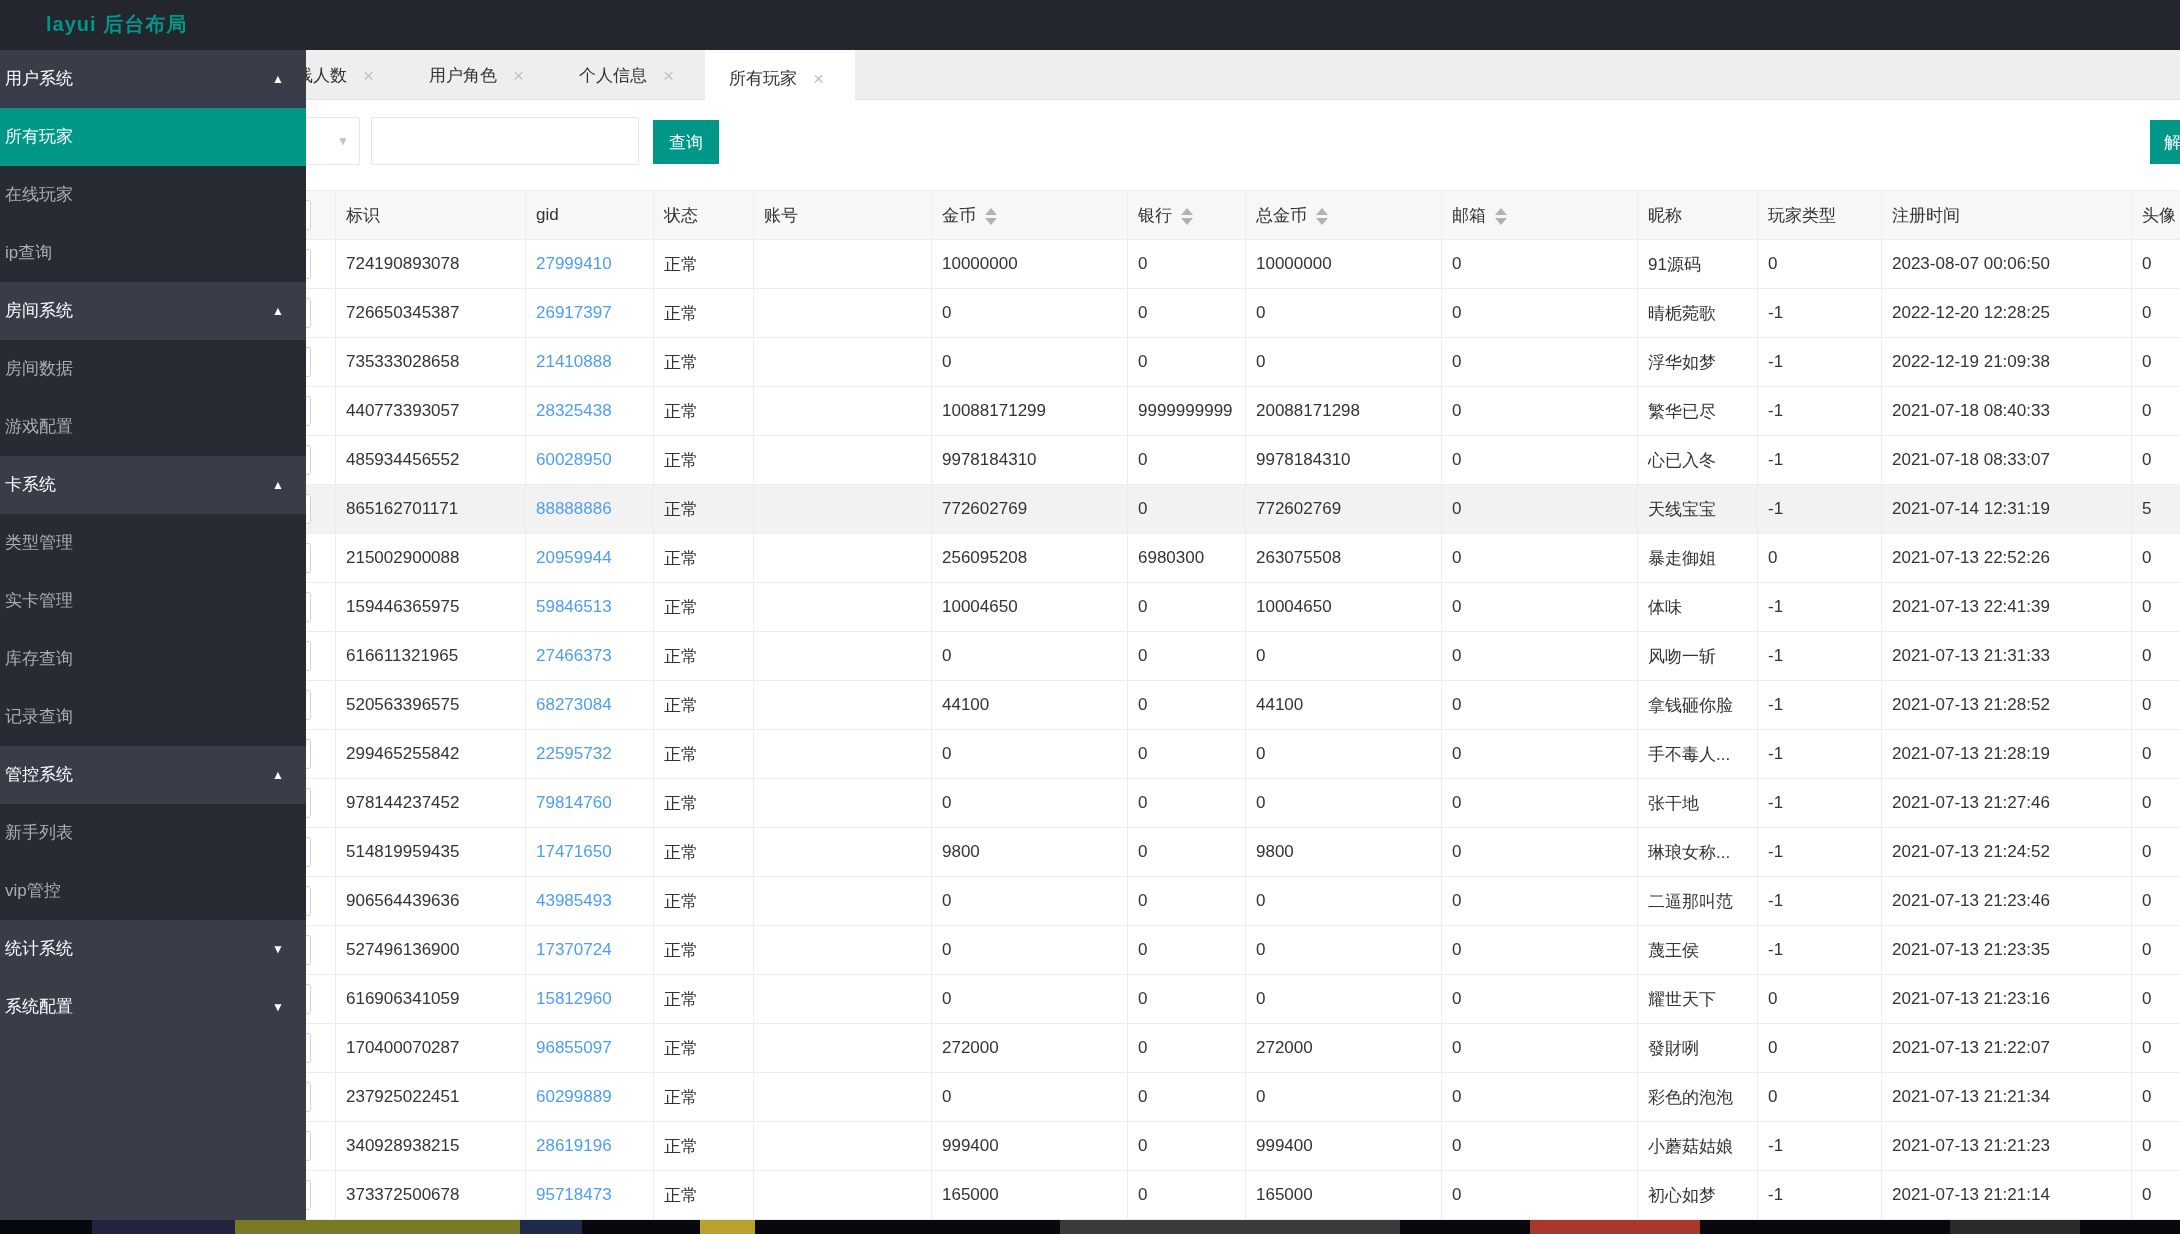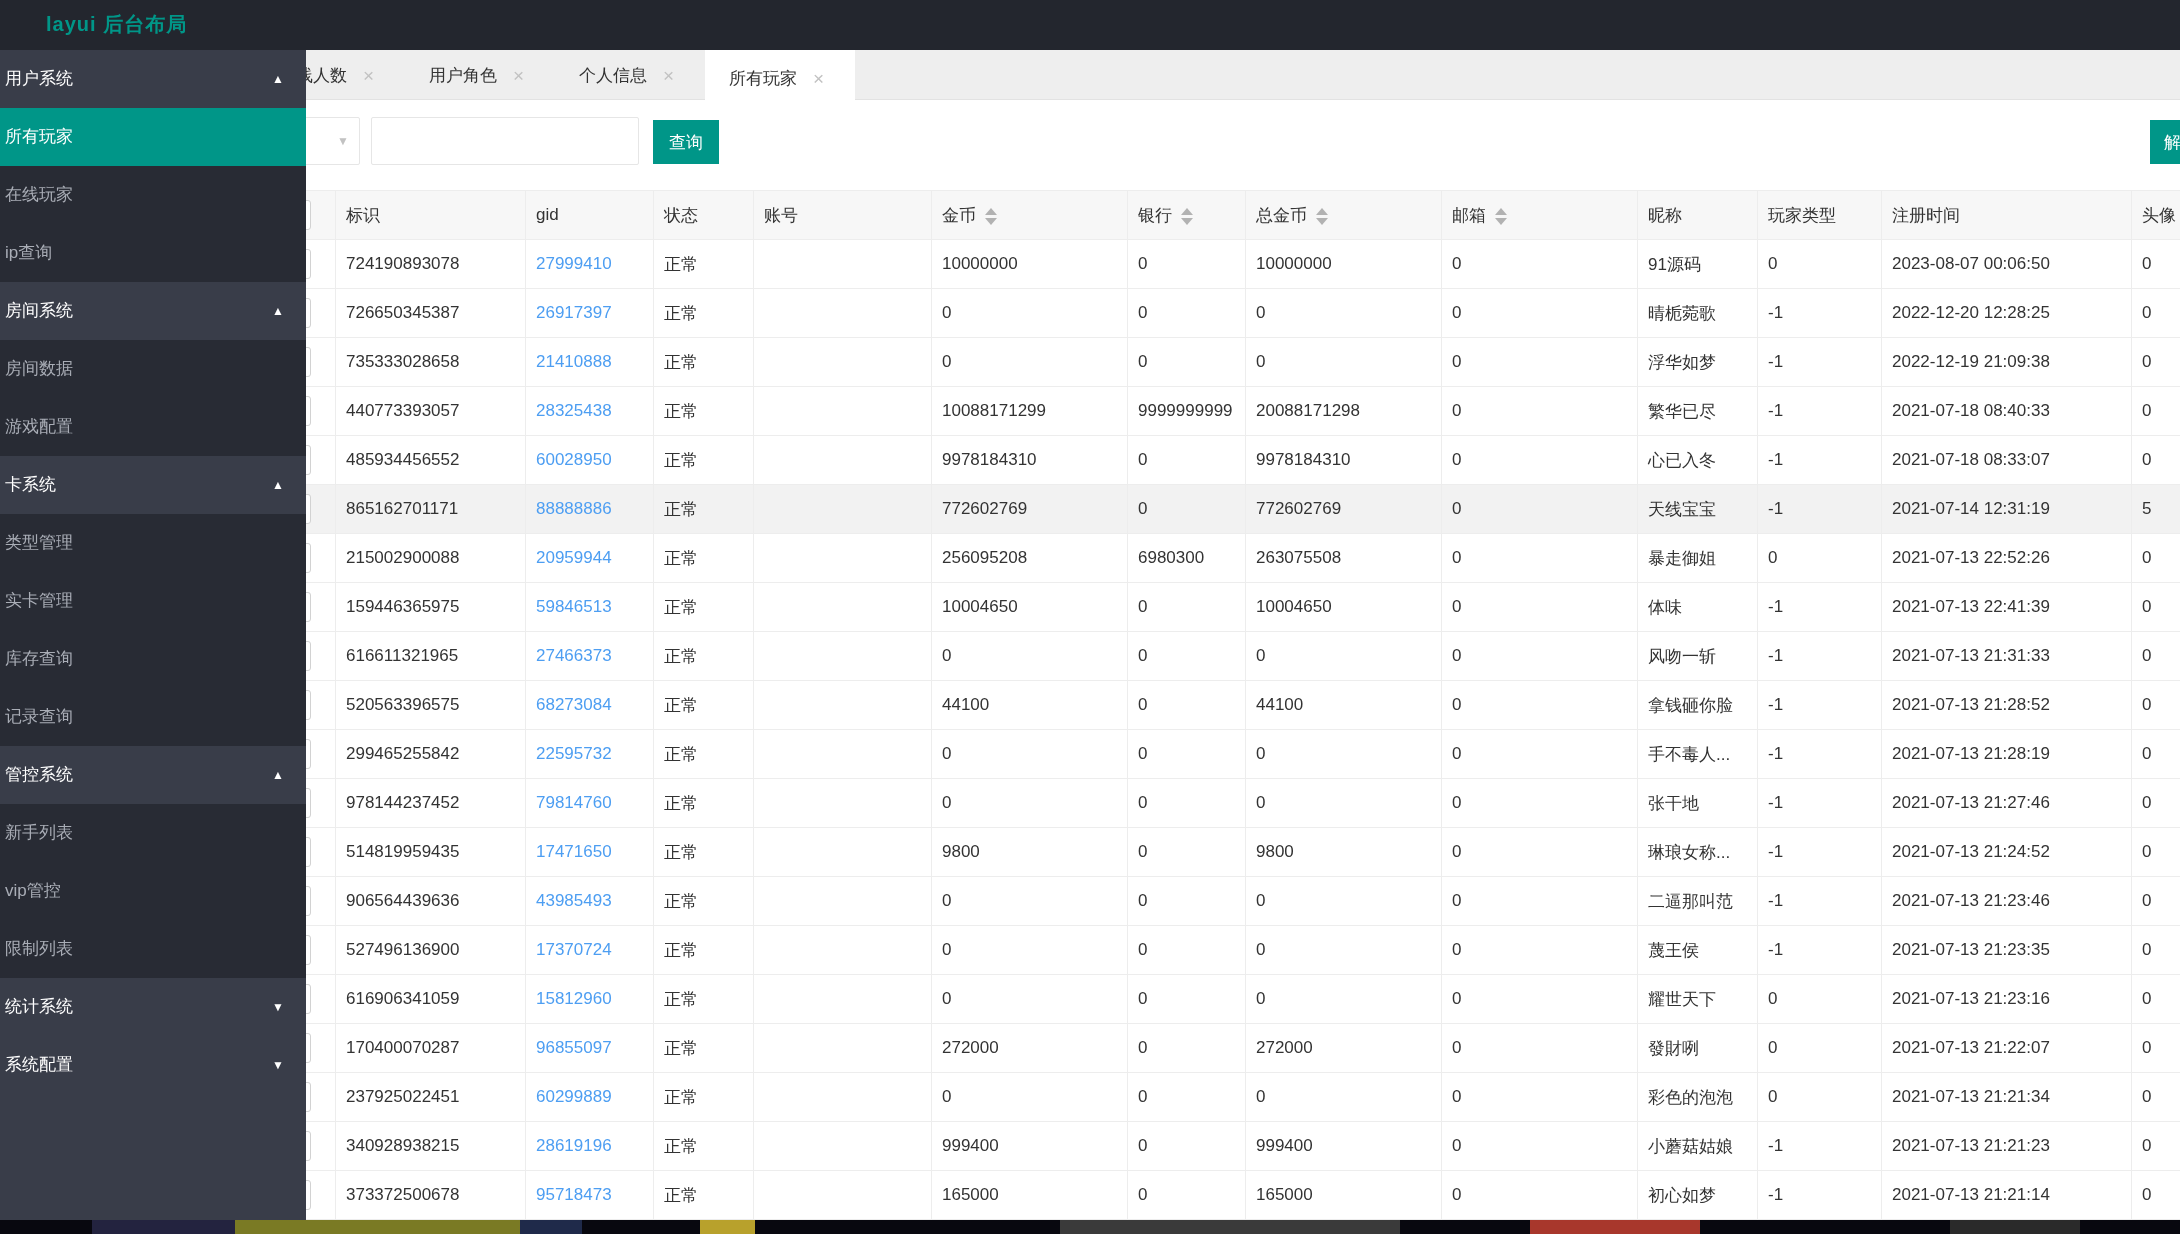--- a/index.html
+++ b/index.html
@@ -80,21 +80,20 @@
     <div class="nav-item">房间数据</div>
     <div class="nav-item">游戏配置</div>
     <div class="nav-head"><span class="nav-label">卡系统</span><span class="caret">▲</span></div>
     <div class="nav-item">类型管理</div>
     <div class="nav-item">实卡管理</div>
     <div class="nav-item">库存查询</div>
     <div class="nav-item">记录查询</div>
     <div class="nav-head"><span class="nav-label">管控系统</span><span class="caret">▲</span></div>
     <div class="nav-item">新手列表</div>
     <div class="nav-item">vip管控</div>
-    <div class="nav-item">限制列表</div>
     <div class="nav-head"><span class="nav-label">统计系统</span><span class="caret">▼</span></div>
     <div class="nav-head"><span class="nav-label">系统配置</span><span class="caret">▼</span></div>
   </aside>
 
 <main class="content">
   <div class="tabbar" id="tabbar">
       <div class="tab">
         <span class="tab-label">在线人数</span>
         <span class="tab-close">×</span>
       </div>

